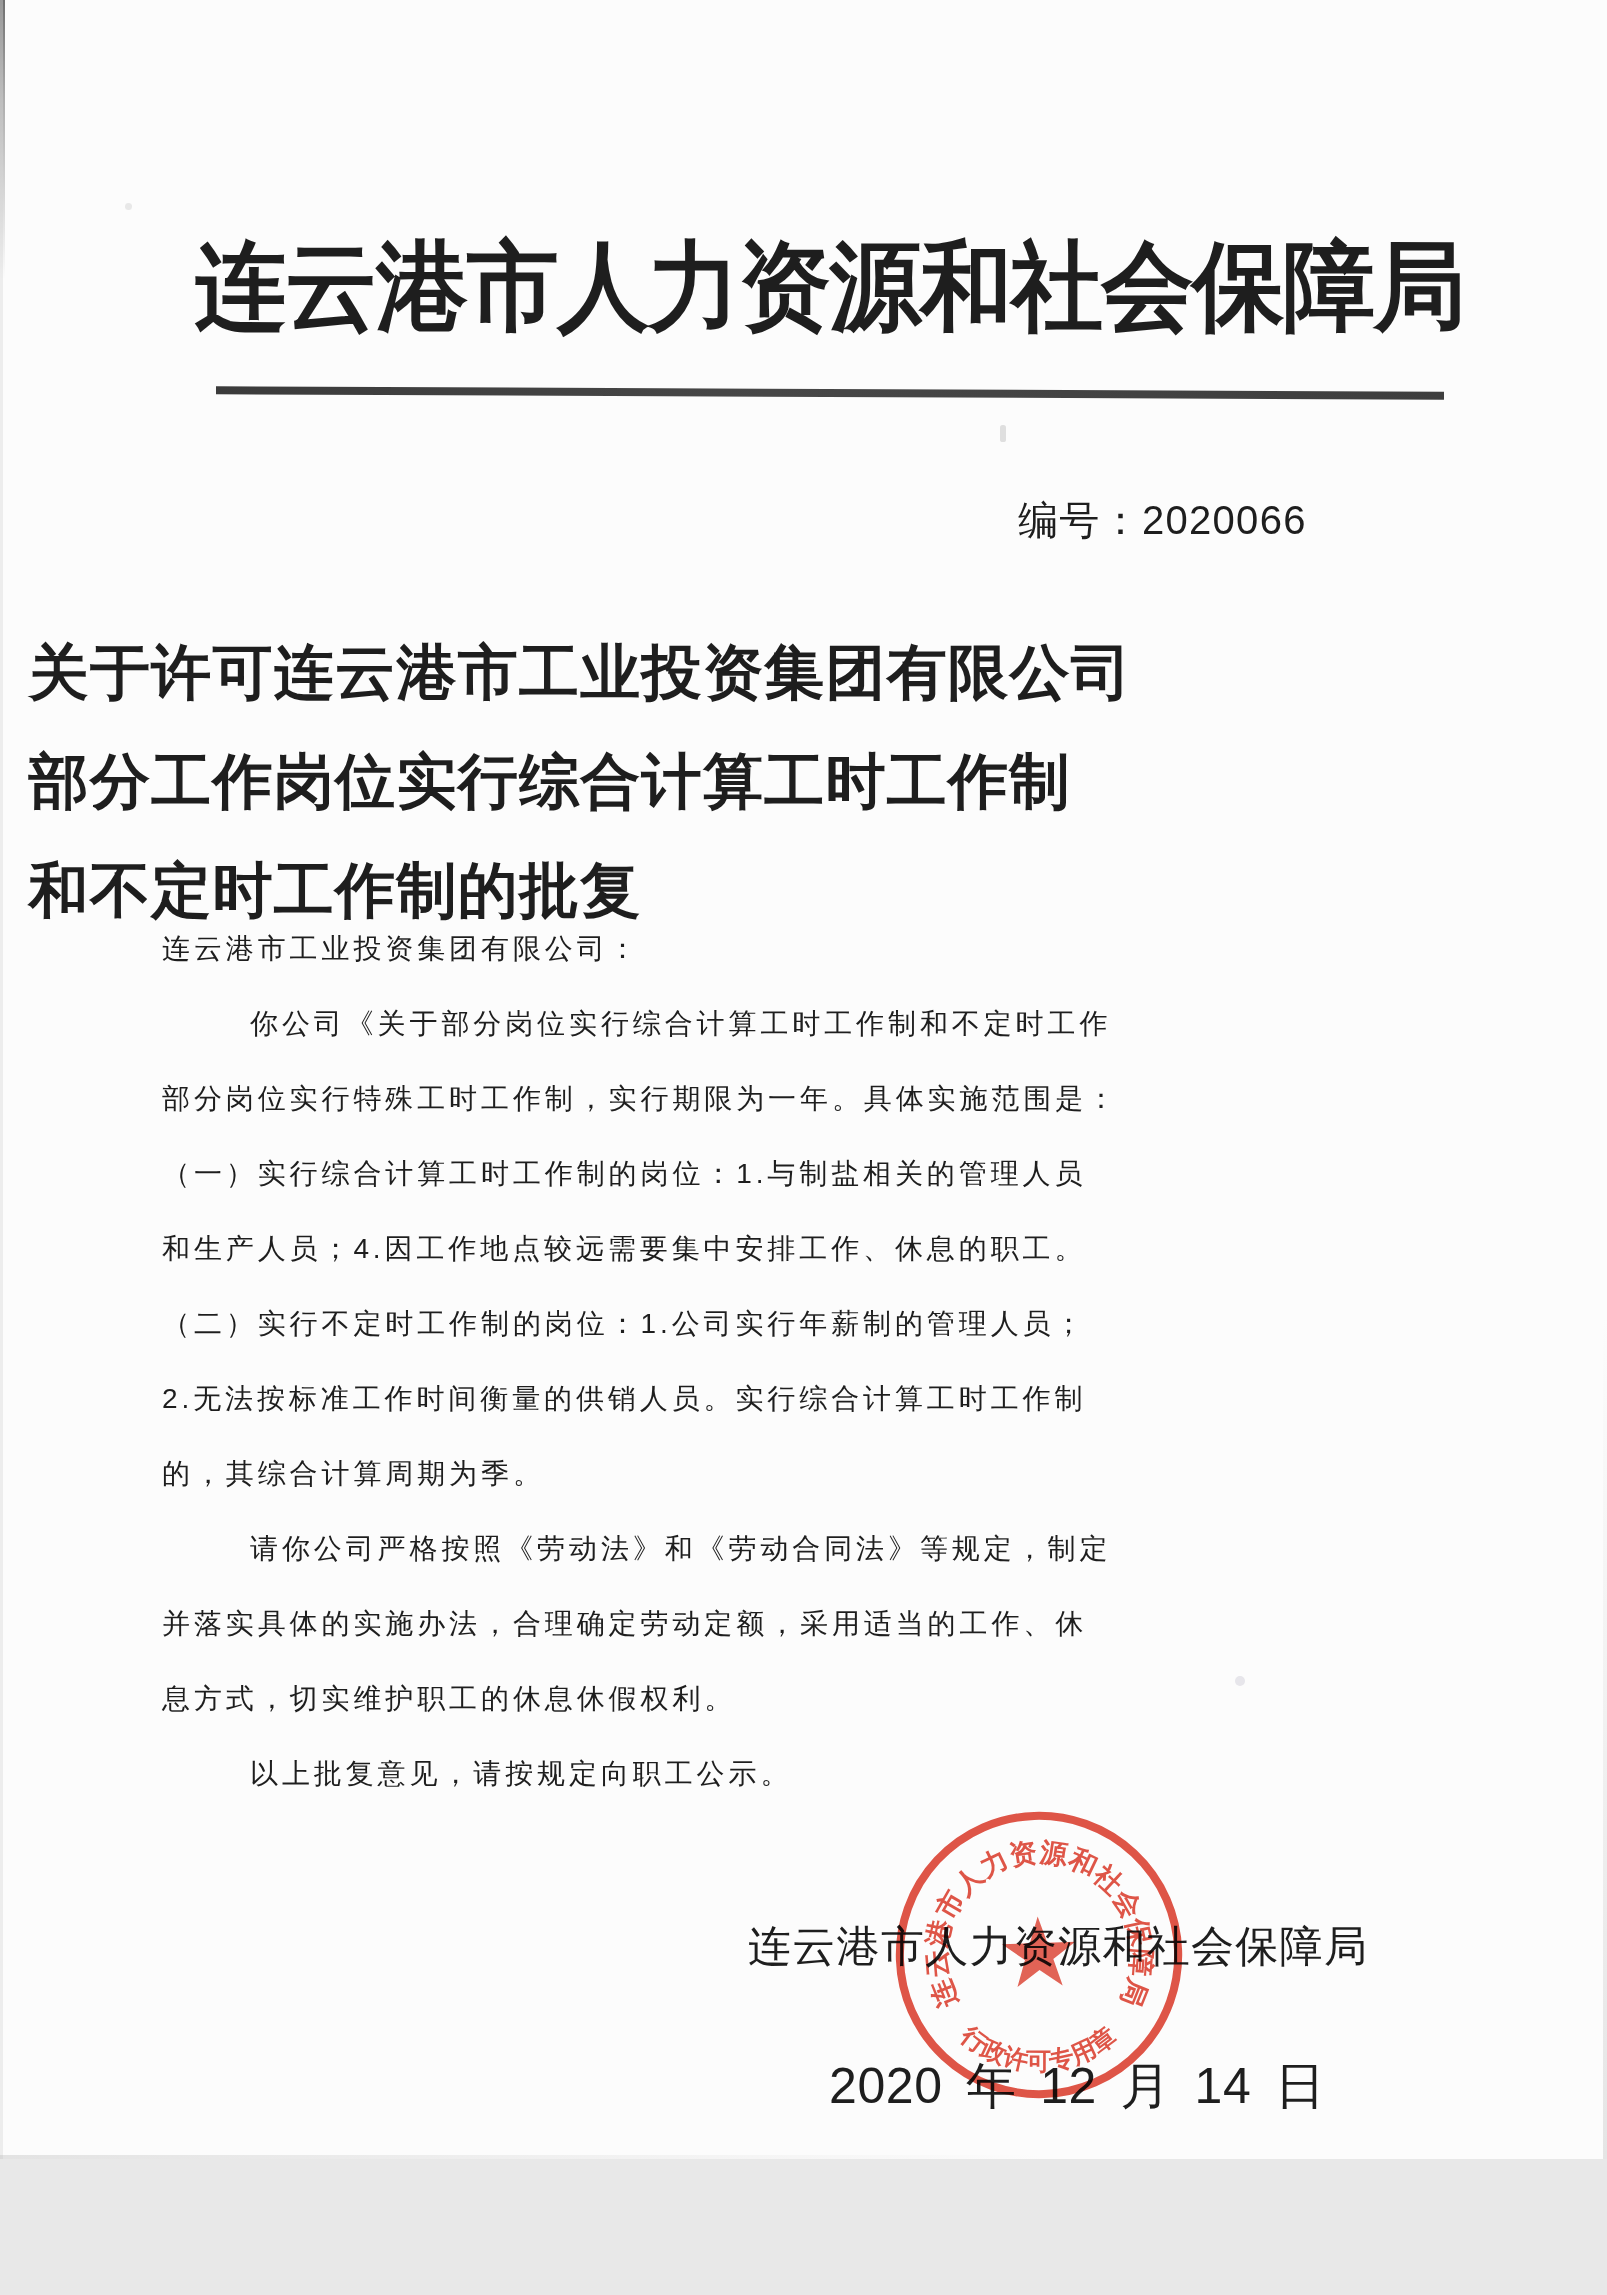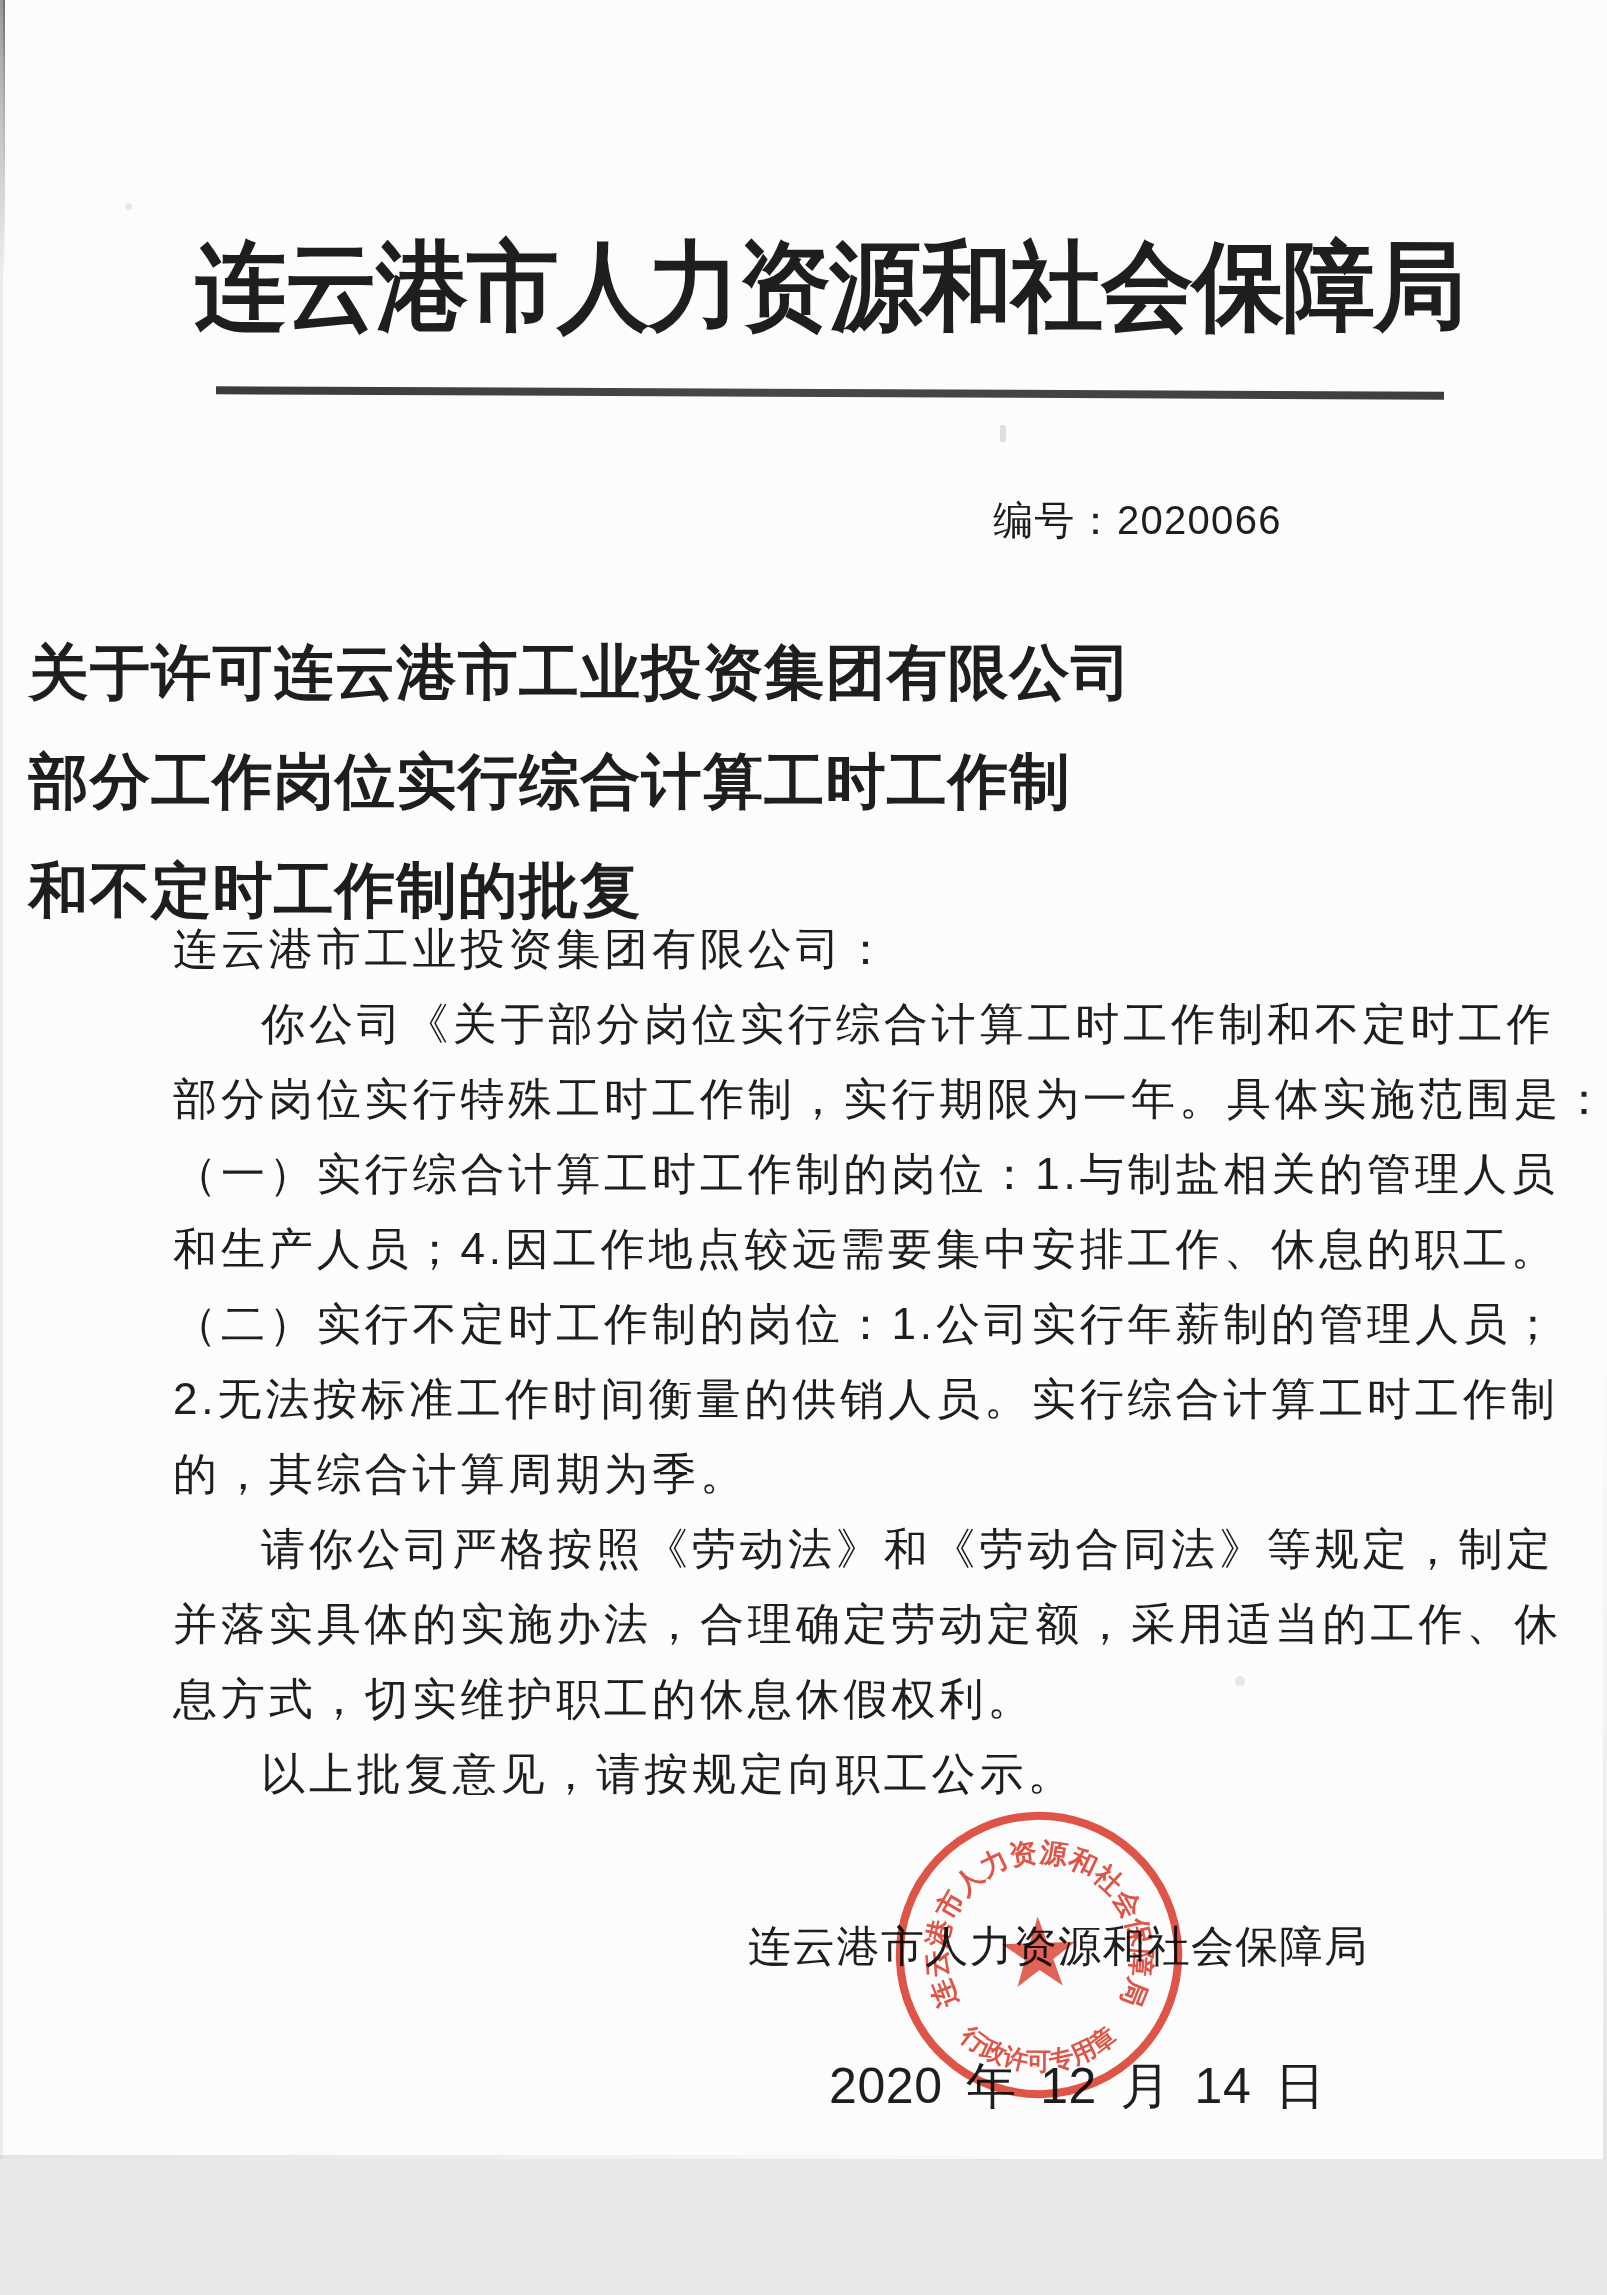--- a/index.html
+++ b/index.html
@@ -19,33 +19,33 @@
     font-size:92px; font-weight:700; letter-spacing:-1.3px; text-indent:52px;
     transform:scaleY(1.06);
   }
   .divider{
     top:389px; left:216px; width:1228px; height:8.4px;
     background:linear-gradient(90deg, var(--divider) 0%, #474747 45%, #3e3e3e 100%);
     transform:rotate(0.25deg);
   }
 
   
-  .doc-number{ top:493px; left:993px; font-size:40px; letter-spacing:1.3px; }
+  .doc-number{ top:493px; left:1018px; font-size:40px; letter-spacing:1.3px; }
 
   
   .doc-title{
     top:618px; left:0; width:1607px; text-align:left;
     font-size:60px; font-weight:700; letter-spacing:1.3px; line-height:109px;
     text-indent:28.6px;
   }
 
   
   .body-text{
-    top:911px; left:173px; width:1370px;
-    font-size:44px; letter-spacing:3.9px; line-height:75px;
+    top:911px; left:162px; width:1370px;
+    font-size:28px; letter-spacing:3.9px; line-height:75px;
   }
   .body-text .line{white-space:nowrap; height:75px;}
   .body-text .indent{padding-left:88px;}
 
   
   .sig-agency{ top:1918px; left:748px; font-size:43px; letter-spacing:1.3px; z-index:2; }
   .sig-date{ top:2009px; left:829px; font-size:50px; letter-spacing:0.6px; word-spacing:9px; z-index:2;margin-top:44px; }
 
   
   .seal{

